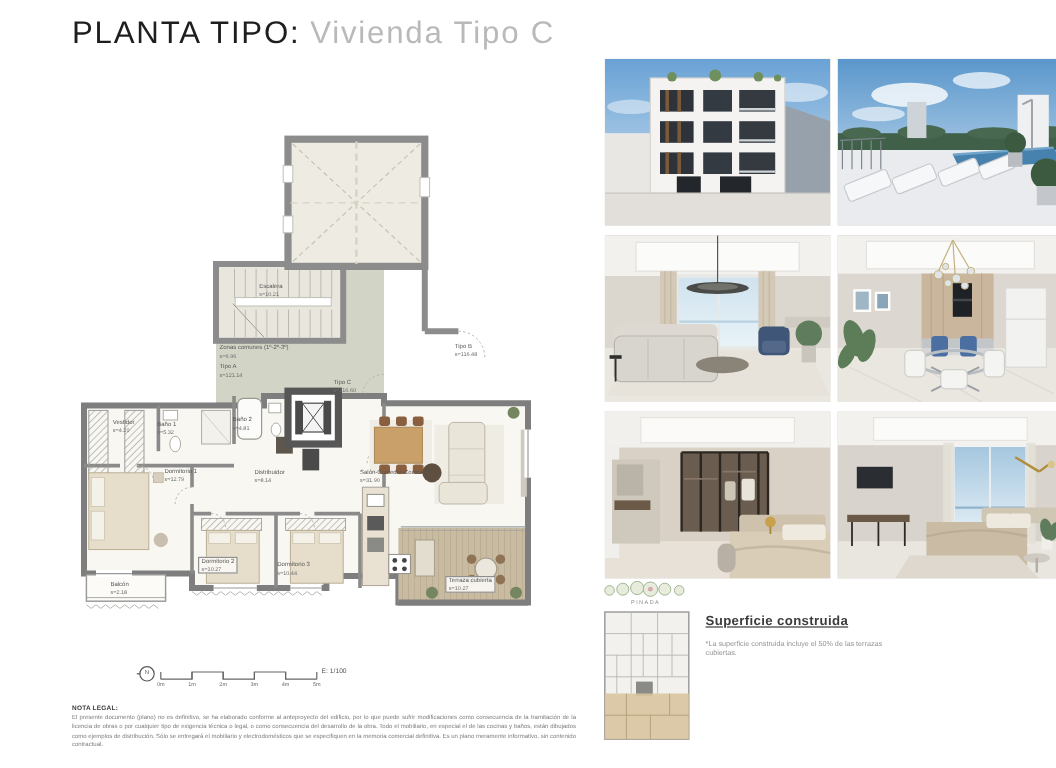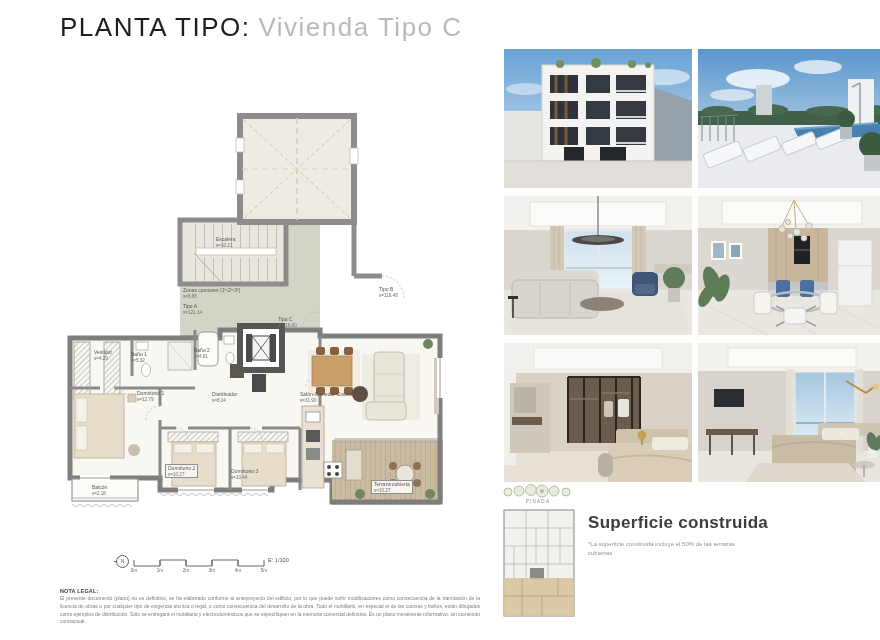--- a/index.html
+++ b/index.html
@@ -13,21 +13,21 @@
   .lbl .a{display:block;font-size:4.6px;color:#6d6d6d;}
   .lbl.boxed{background:rgba(250,248,243,.94);border:.5px solid #8f8f8f;padding:0 2px;}
   
   .photo{position:absolute;width:188px;height:139px;overflow:hidden;background:#dcd8d2;}
   .photo svg{display:block;}
   
   .pinada{position:absolute;left:466px;top:499px;width:80px;text-align:center;font-size:4.6px;
           letter-spacing:1.2px;color:#8a8a8a;}
   
   .summary{position:absolute;left:556px;top:512px;width:230px;color:#3c3c3c;}
-  .summary .l1,.summary .l2{font-size:17px;font-weight:bold;letter-spacing:.3px;line-height:1.25;}
+  .summary .l1,.summary .l2{font-size:11px;font-weight:bold;letter-spacing:.3px;line-height:1.25;text-decoration:underline;}
   .summary .fn{margin-top:7px;font-size:6px;color:#949494;width:150px;line-height:1.4;}
   
   .scalewrap{position:absolute;left:84px;top:552px;width:190px;height:28px;}
   .north{position:absolute;left:0;top:3px;width:11px;height:11px;border:1px solid #5a5a5a;border-radius:50%;
          font-size:5px;color:#5a5a5a;text-align:center;line-height:11px;}
   .north:after{content:"";position:absolute;left:-3px;top:5px;width:3px;height:1px;background:#5a5a5a;}
   .sclbl{position:absolute;top:16px;font-size:4.6px;color:#6a6a6a;width:12px;text-align:center;}
   .ratio{position:absolute;left:152px;top:5px;font-size:5.6px;color:#555;}
   
   .legal{position:absolute;left:28px;top:588px;width:420px;}

